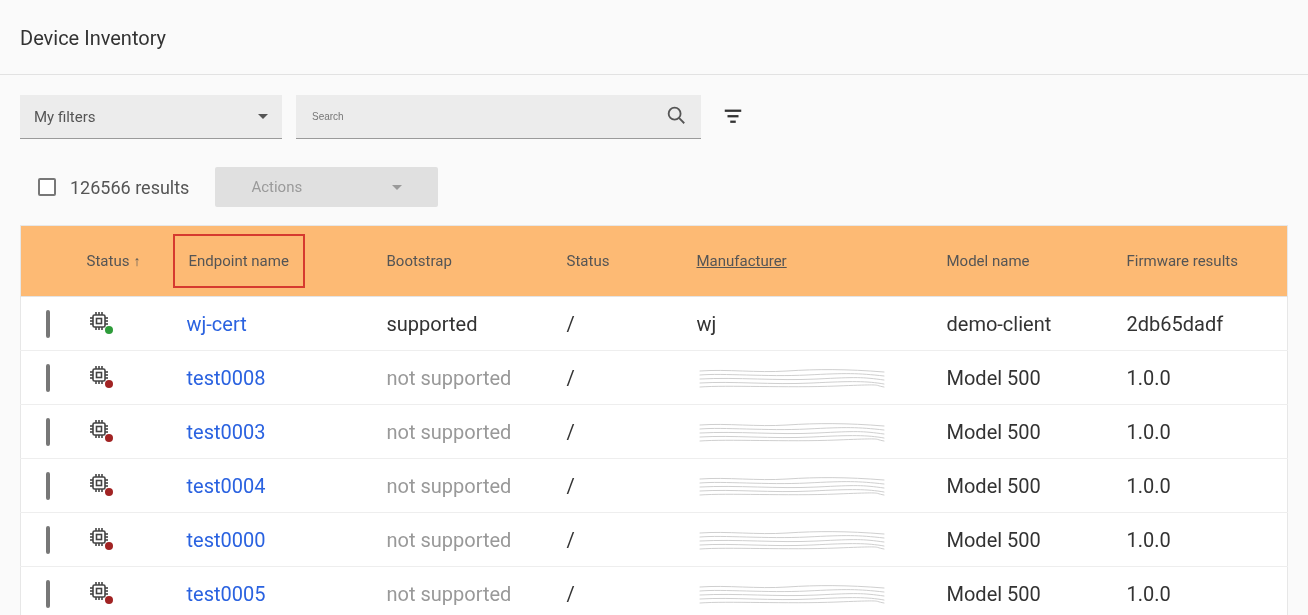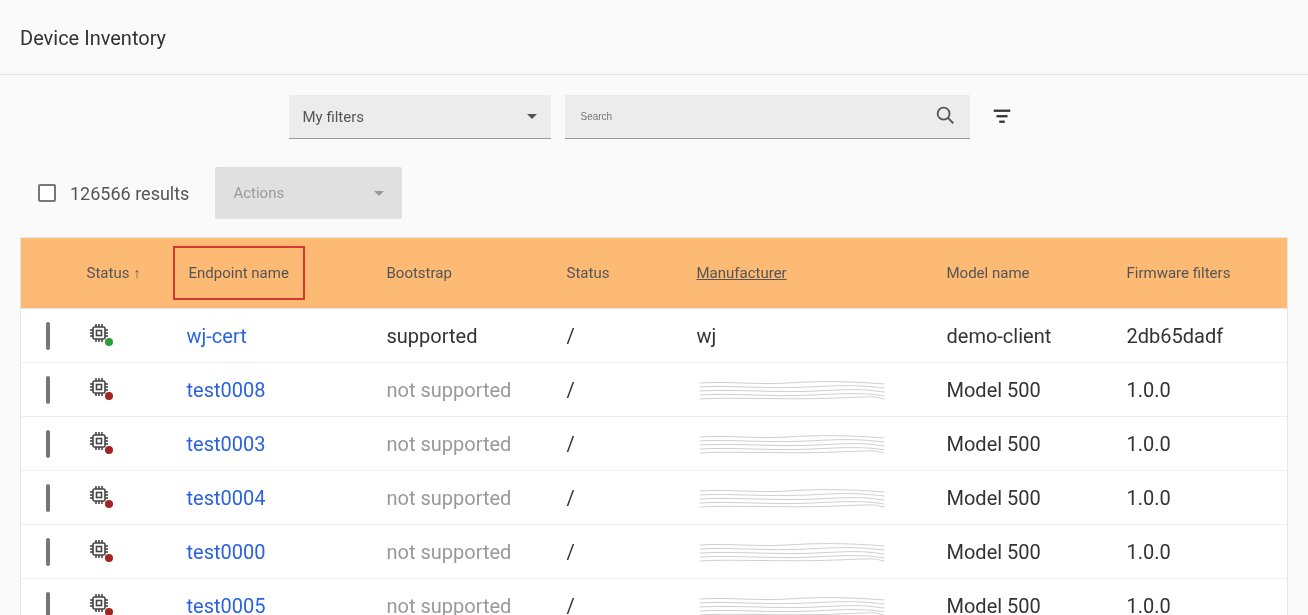--- a/index.html
+++ b/index.html
@@ -23,21 +23,20 @@
   .top-divider {
     border: none;
     border-top: 1px solid #e2e2e2;
     margin: 0 -20px 20px -20px;
   }
   .filter-row {
     display: flex;
     align-items: center;
     gap: 14px;
     margin-bottom: 28px;
-    justify-content: center;
   }
   .dropdown, .search-box {
     background: #ececec;
     border-bottom: 1px solid #9a9a9a;
     height: 44px;
     display: flex;
     align-items: center;
     padding: 0 14px;
     color: #555;
     font-size: 15px;
@@ -70,22 +69,22 @@
   .checkbox {
     width: 18px; height: 18px;
     border: 2px solid #777;
     border-radius: 2px;
     background: #fff;
   }
   .results-text { color: #555; font-size: 18px; }
   .actions-btn {
     background: #e0e0e0;
     color: #9a9a9a;
-    height: 52px;
-    padding: 0 18px;
+    height: 40px;
+    padding: 0 36px;
     display: flex;
     align-items: center;
     gap: 90px;
     font-size: 15px;
     margin-left: 12px;
     border-radius: 2px;
   }
   .triangle-down {
     width: 0; height: 0;
     border-left: 5px solid transparent;
@@ -200,21 +199,21 @@
         </th>
         <th class="col-endpoint">
           <span class="endpoint-header-wrap">
             <span>Endpoint name</span>
           </span>
         </th>
         <th class="col-bootstrap">Bootstrap</th>
         <th class="col-domain">Status</th>
         <th class="col-manuf">Manufacturer</th>
         <th class="col-model">Model name</th>
-        <th class="col-fw">Firmware filters</th>
+        <th class="col-fw">Firmware results</th>
       </tr>
     </thead>
     <tbody id="tbody">
         <tr>
     <td class="col-check"><span class="checkbox"></span></td>
     <td class="col-status">
       <span class="chip-icon"><svg viewBox="0 0 24 24" fill="none" stroke="#444" stroke-width="1.6">
 <rect x="6" y="6" width="12" height="12" rx="1.5"></rect>
 <rect x="9.5" y="9.5" width="5" height="5"></rect>
 <line x1="9" y1="3" x2="9" y2="6"></line>

